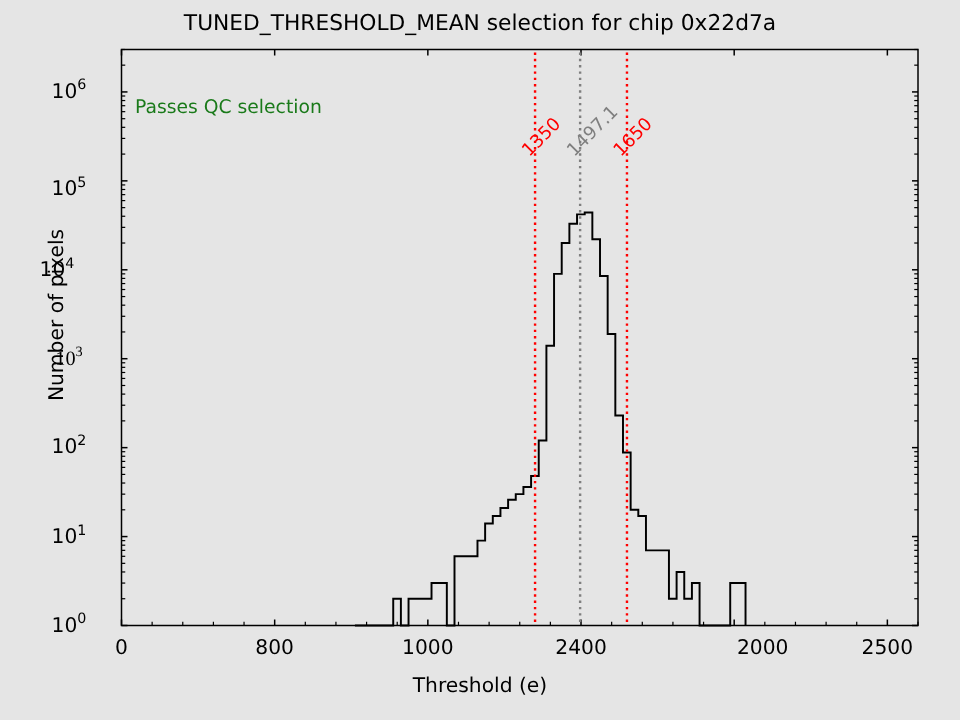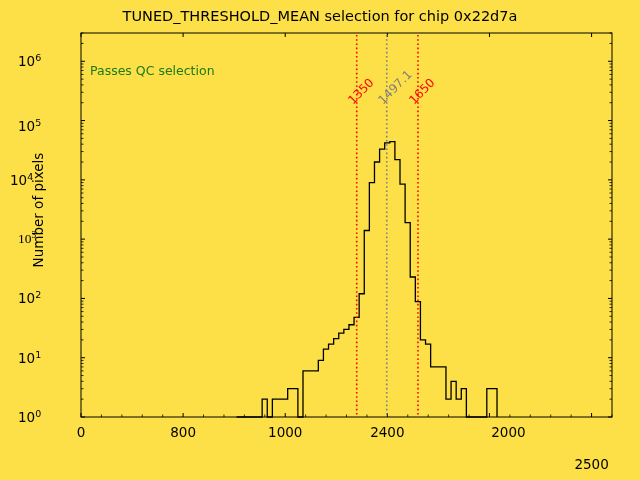--- a/index.html
+++ b/index.html
@@ -13,21 +13,21 @@
     height: 480px;
     font-family: "DejaVu Sans", sans-serif;
     overflow: hidden;
     position: relative;
   }
   #figure {
     position: absolute;
     left: 0; top: 0;
     width: 640px;
     height: 480px;
-    background: #fde047;
+    background: #e5e5e5;
   }
   #chart-svg {
     position: absolute;
     left: 0; top: 0;
     display: block;
   }
   .fig-title {
     position: absolute;
     left: 0;
     top: 8px;
@@ -76,21 +76,21 @@
     color: #000000;
     text-align: center;
     white-space: nowrap;
     transform: translateX(-50%);
   }
   .tick-label-y {
     position: absolute;
     font-size: 13.5px;
     color: #000000;
     white-space: nowrap;
-    text-align: left;
+    text-align: center;
     transform: translateY(-50%);
   }
   .tick-label-y sup {
     font-size: 9.5px;
     vertical-align: super;
     line-height: 0;
   }
 </style>
 </head>
 <body>
@@ -249,29 +249,30 @@
         <line x1="612" y1="43.43967540797695" x2="609.5" y2="43.43967540797695" stroke="#000000" stroke-width="0.8"></line>
         <line x1="81" y1="33" x2="83.5" y2="33" stroke="#000000" stroke-width="0.8"></line>
         <line x1="612" y1="33" x2="609.5" y2="33" stroke="#000000" stroke-width="0.8"></line>
         <polyline points="236.62,417.00 236.62,417.00 241.73,417.00 241.73,417.00 246.84,417.00 246.84,417.00 251.94,417.00 251.94,417.00 257.05,417.00 257.05,417.00 262.15,417.00 262.15,399.15 267.26,399.15 267.26,417.00 272.36,417.00 272.36,399.15 277.47,399.15 277.47,399.15 282.58,399.15 282.58,399.15 287.68,399.15 287.68,388.71 292.79,388.71 292.79,388.71 297.89,388.71 297.89,417.00 303.00,417.00 303.00,370.87 308.10,370.87 308.10,370.87 313.21,370.87 313.21,370.87 318.32,370.87 318.32,360.43 323.42,360.43 323.42,349.05 328.53,349.05 328.53,344.05 333.63,344.05 333.63,338.61 338.74,338.61 338.74,333.11 343.84,333.11 343.84,329.43 348.95,329.43 348.95,324.73 354.06,324.73 354.06,317.33 359.16,317.33 359.16,293.73 364.27,293.73 364.27,230.48 369.37,230.48 369.37,182.57 374.48,182.57 374.48,162.01 379.59,162.01 379.59,149.12 384.69,149.12 384.69,142.91 389.80,142.91 389.80,141.71 394.90,141.71 394.90,159.56 400.01,159.56 400.01,184.04 405.11,184.04 405.11,222.62 410.22,222.62 410.22,276.98 415.33,276.98 415.33,301.72 420.43,301.72 420.43,339.87 425.54,339.87 425.54,344.05 430.64,344.05 430.64,366.90 435.75,366.90 435.75,366.90 440.85,366.90 440.85,366.90 445.96,366.90 445.96,399.15 451.07,399.15 451.07,381.31 456.17,381.31 456.17,399.15 461.28,399.15 461.28,388.71 466.38,388.71 466.38,417.00 471.49,417.00 471.49,417.00 476.59,417.00 476.59,417.00 481.70,417.00 481.70,417.00 486.81,417.00 486.81,388.71 491.91,388.71 491.91,388.71 497.02,388.71 497.02,417.00" fill="none" stroke="#000000" stroke-width="1.3" stroke-linejoin="miter"></polyline>
         <line x1="356.7115384615385" y1="35" x2="356.7115384615385" y2="417" stroke="#ff0000" stroke-width="1.6" stroke-dasharray="1.6,2.6" stroke-linecap="butt"></line>
         <line x1="386.7538846153846" y1="35" x2="386.7538846153846" y2="417" stroke="#7f7f7f" stroke-width="1.6" stroke-dasharray="1.6,2.6" stroke-linecap="butt"></line>
         <line x1="417.9807692307692" y1="35" x2="417.9807692307692" y2="417" stroke="#ff0000" stroke-width="1.6" stroke-dasharray="1.6,2.6" stroke-linecap="butt"></line>
       </g>
   </svg>
 
+  <div class="axis-label-x">Threshold (e)</div>
   <div class="axis-label-y">Number of pixels</div>
 
   <div id="tick-layer">
       <div class="tick-label-x" style="left: 81px; top: 424px;">0</div>
       <div class="tick-label-x" style="left: 183.115px; top: 424px;">800</div>
       <div class="tick-label-x" style="left: 285.231px; top: 424px;">1000</div>
       <div class="tick-label-x" style="left: 387.346px; top: 424px;">2400</div>
       <div class="tick-label-x" style="left: 489.462px; top: 424px; margin-left: 19px;">2000</div>
-      <div class="tick-label-x" style="left: 591.577px; top: 424px; margin-top: 32px;">2500</div>
+      <div class="tick-label-x" style="left: 591.577px; top: 424px;">2500</div>
       <div class="tick-label-y" style="left: 18px; width: 56px; top: 417px;">10<sup>0</sup></div>
       <div class="tick-label-y" style="left: 18px; width: 56px; top: 357.714px;">10<sup>1</sup></div>
       <div class="tick-label-y" style="left: 18px; width: 56px; top: 298.429px;">10<sup>2</sup></div>
       <div class="tick-label-y" style="left: 18px; width: 56px; top: 239.143px; font-family: Liberation Serif, serif;">10<sup>3</sup></div>
       <div class="tick-label-y" style="left: 10px; width: 56px; top: 179.858px;">10<sup>4</sup></div>
       <div class="tick-label-y" style="left: 18px; width: 56px; top: 126px;">10<sup>5</sup></div>
       <div class="tick-label-y" style="left: 18px; width: 56px; top: 61.2864px;">10<sup>6</sup></div>
     </div>
   <div id="annotation-layer">
       <div class="qc-text" style="left: 90px; top: 63px; color: rgb(26, 122, 26);">Passes QC selection</div>

